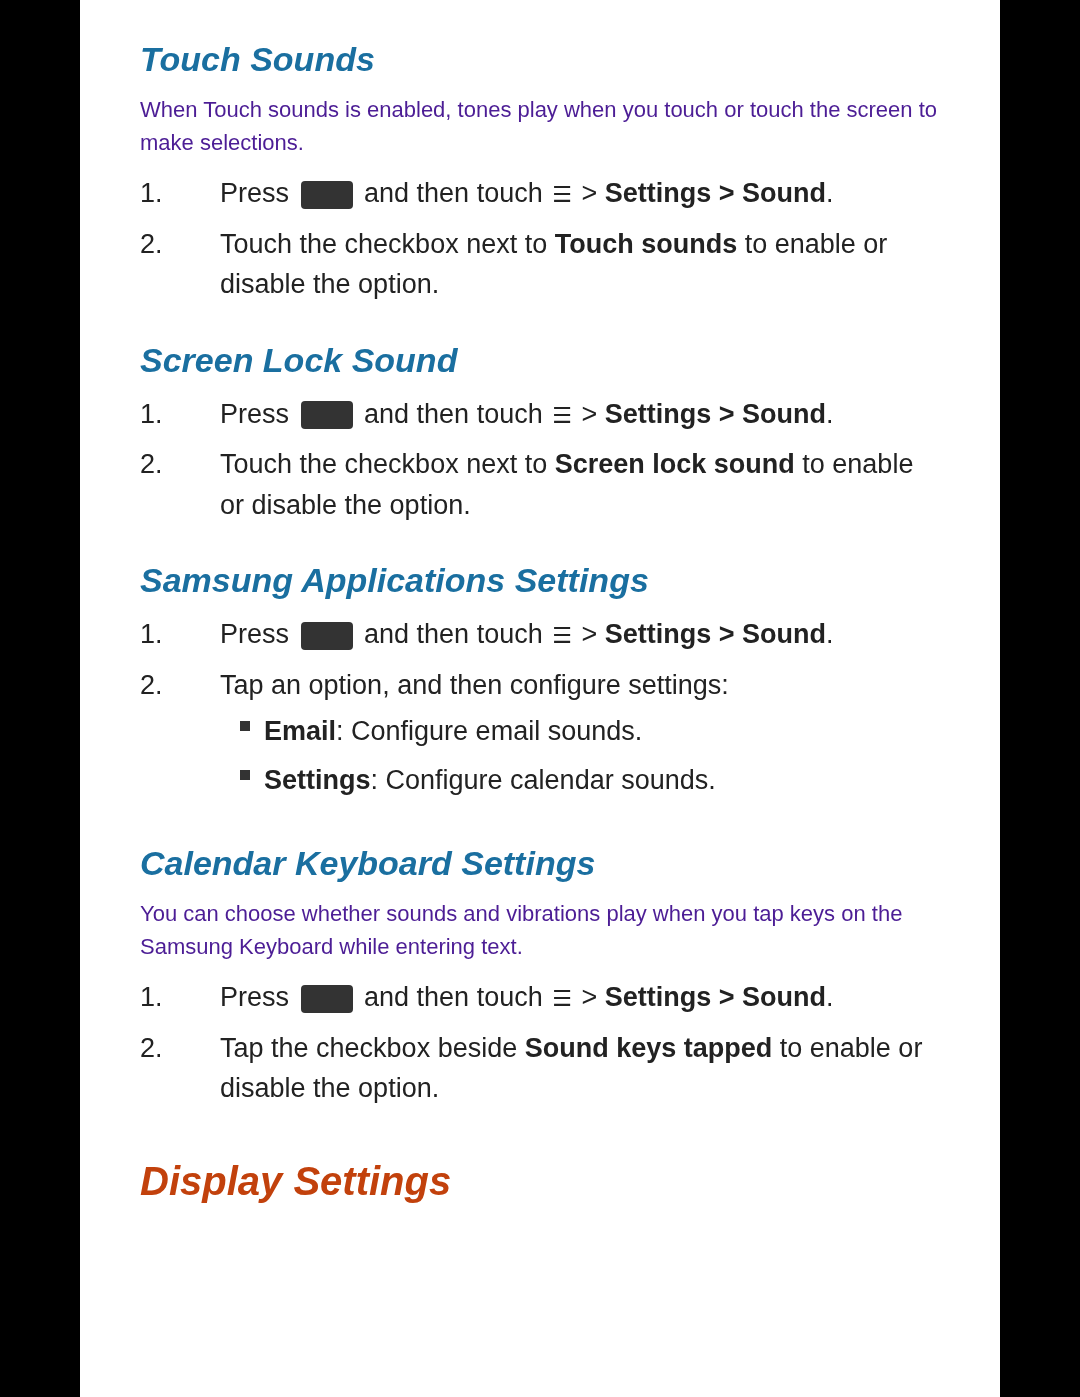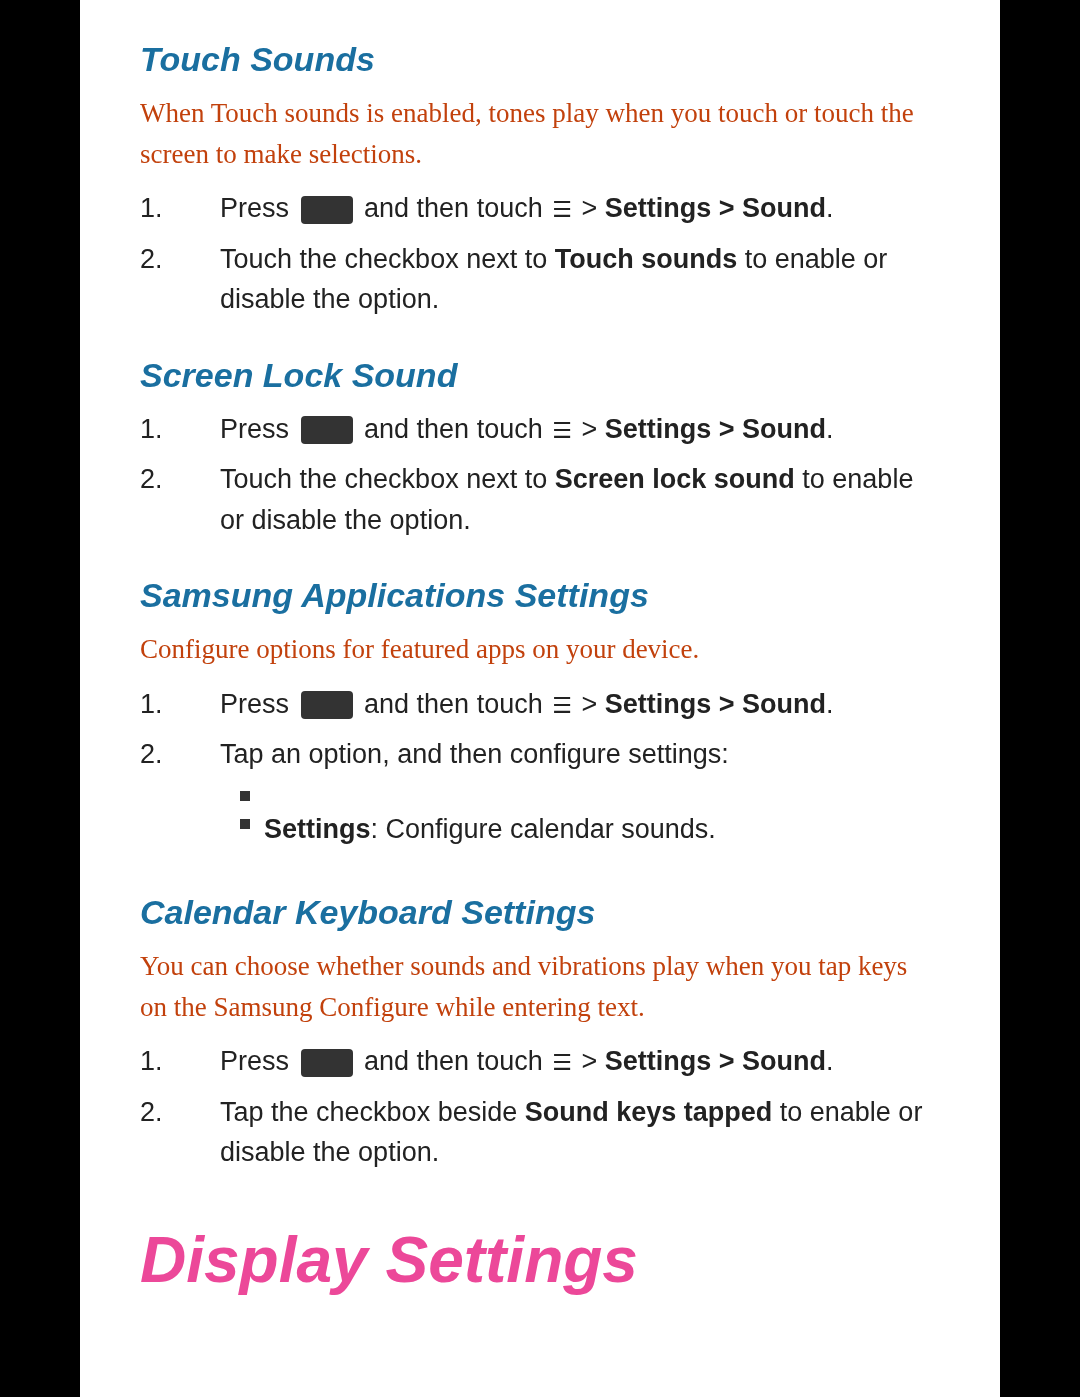--- a/index.html
+++ b/index.html
@@ -29,30 +29,30 @@
       font-weight: bold;
       margin-bottom: 14px;
       margin-top: 36px;
     }
     .section-heading:first-child {
       margin-top: 0;
     }
     .big-heading {
       font-family: Arial, sans-serif;
       font-style: italic;
-      font-size: 64px;
-      color: #ec4899;
+      font-size: 40px;
+      color: #c2410c;
       font-weight: bold;
       margin-top: 50px;
       margin-bottom: 14px;
     }
     .body-text {
-      font-family: Liberation Serif, serif;
-      font-size: 27px;
-      color: #c2410c;
+      font-family: Liberation Sans, sans-serif;
+      font-size: 22px;
+      color: #4c1d95;
       line-height: 1.5;
       margin-bottom: 14px;
     }
     .ordered-list {
       list-style: none;
       padding: 0;
       margin: 0 0 8px 0;
     }
     .ordered-list li {
       font-family: Arial, sans-serif;
@@ -138,47 +138,47 @@
         Press <span class="inline-btn"></span> and then touch <span class="menu-icon">☰</span> &gt; <strong>Settings &gt; Sound</strong>.
       </span>
     </li>
     <li>
       <span class="list-num">2.</span>
       <span class="list-content">Touch the checkbox next to <strong>Screen lock sound</strong> to enable or disable the option.</span>
     </li>
   </ol>
 
   <h2 class="section-heading">Samsung Applications Settings</h2>
-  <p class="body-text">Configure options for featured apps on your device.</p>
   <ol class="ordered-list">
     <li>
       <span class="list-num">1.</span>
       <span class="list-content">
         Press <span class="inline-btn"></span> and then touch <span class="menu-icon">☰</span> &gt; <strong>Settings &gt; Sound</strong>.
       </span>
     </li>
     <li>
       <span class="list-num">2.</span>
       <span class="list-content">
         Tap an option, and then configure settings:
         <ul class="bullet-list">
           <li>
             <span class="bullet-square"></span>
+            <span><strong>Email</strong>: Configure email sounds.</span>
           </li>
           <li>
             <span class="bullet-square"></span>
             <span><strong>Settings</strong>: Configure calendar sounds.</span>
           </li>
         </ul>
       </span>
     </li>
   </ol>
 
   <h2 class="section-heading">Calendar Keyboard Settings</h2>
-  <p class="body-text">You can choose whether sounds and vibrations play when you tap keys on the Samsung Configure while entering text.</p>
+  <p class="body-text">You can choose whether sounds and vibrations play when you tap keys on the Samsung Keyboard while entering text.</p>
   <ol class="ordered-list">
     <li>
       <span class="list-num">1.</span>
       <span class="list-content">
         Press <span class="inline-btn"></span> and then touch <span class="menu-icon">☰</span> &gt; <strong>Settings &gt; Sound</strong>.
       </span>
     </li>
     <li>
       <span class="list-num">2.</span>
       <span class="list-content">Tap the checkbox beside <strong>Sound keys tapped</strong> to enable or disable the option.</span>

